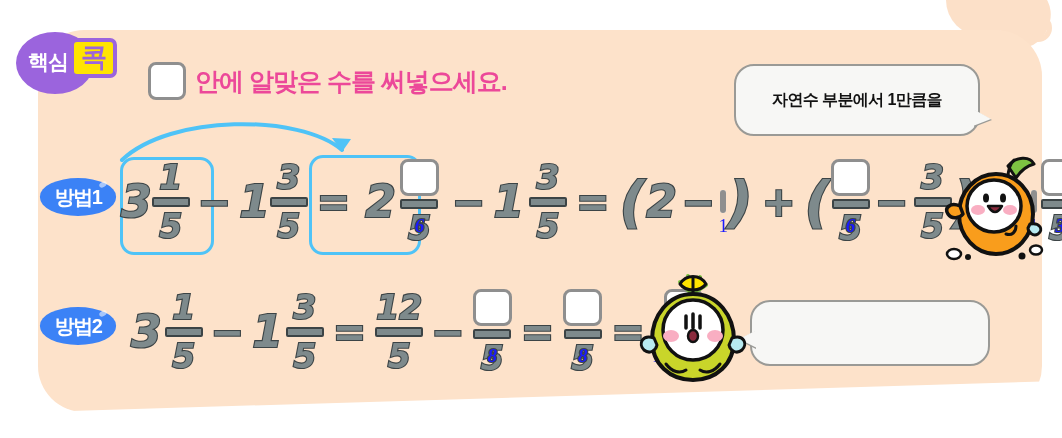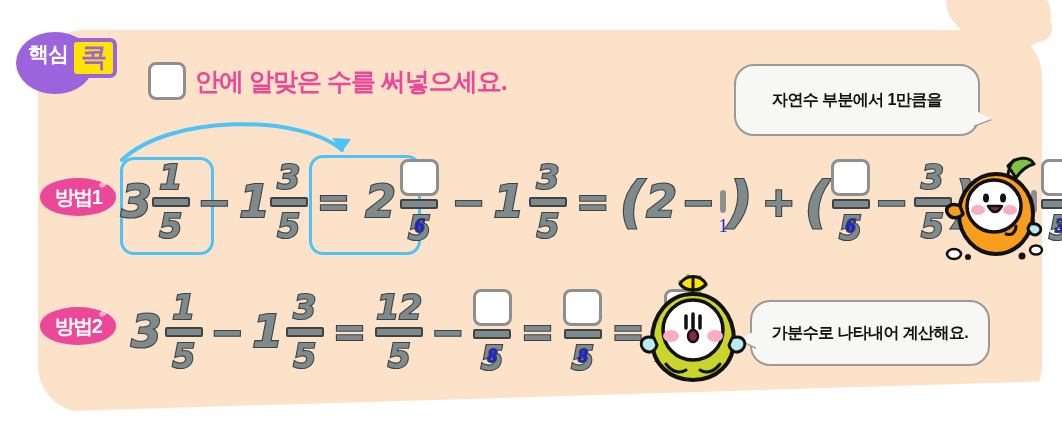--- a/index.html
+++ b/index.html
@@ -16,34 +16,34 @@
 
   
   #panel{position:absolute;left:38px;top:30px;width:1004px;height:382px;
          background:#fde2ca;border-radius:46px;
          clip-path:polygon(0 0,100% 0,100% 92%,0 100%);}
 
   
   #kernel-badge{position:absolute;left:16px;top:32px;width:118px;height:62px;}
   #kernel-circle{position:absolute;left:0;top:0;width:78px;height:62px;
         background:#9b64dd;border-radius:50%;}
-  #kernel-word1{position:absolute;left:12px;top:8px;color:#ffffff;
+  #kernel-word1{position:absolute;left:12px;top:16px;color:#ffffff;
         font-size:21px;font-weight:bold;letter-spacing:-1px;}
   #kernel-kok{position:absolute;left:54px;top:6px;background:#ffe400;
         color:#9b64dd;font-size:26px;font-weight:bold;padding:2px 7px 4px 7px;
         border-radius:7px;border:4px solid #9b64dd;line-height:1;letter-spacing:-1px;}
 
   
   #prompt-row{position:absolute;left:148px;top:62px;display:flex;align-items:center;gap:9px;}
   .blank-box{background:#ffffff;border:3px solid #8f8f8f;border-radius:8px;}
   #prompt-box{width:32px;height:32px;}
   #prompt-text{font-size:25px;font-weight:bold;color:#ec4899;letter-spacing:-1px;}
 
   
-  .method-badge{position:absolute;width:76px;height:38px;background:#ec4899;
+  .method-badge{position:absolute;width:76px;height:38px;background:#3b82f6;
         border-radius:50%/48%;display:flex;align-items:center;justify-content:center;
         color:#ffffff;font-size:20px;font-weight:bold;letter-spacing:-1.5px;}
   .method-badge::after{content:"";position:absolute;right:9px;top:4px;width:8px;height:5px;
         border-radius:50%;background:rgba(255,255,255,.55);transform:rotate(-30deg);}
   #method1-badge{left:40px;top:178px;}
   #method2-badge{left:40px;top:307px;}
 
   
   .row{position:absolute;display:flex;align-items:center;}
   #row1{left:118px;top:152px;height:100px;}
@@ -312,21 +312,20 @@
     </span>
   </div>
 </div>
 
 <div class="bubble" id="bubble1">
   <span>자연수 부분에서 1만큼을</span>
   <span class="tail"></span>
 </div>
 
 <div class="bubble" id="bubble2">
-  <span>가분수로 나타내어 계산해요.</span>
   <span class="tail"></span>
 </div>
 
 <svg class="mascot" id="mascot-orange" width="112" height="112" viewBox="0 0 112 112">
   <path d="M70 14 C78 4 92 4 96 12 C88 14 82 20 78 26 Z" fill="#7dc242" stroke="#111" stroke-width="3" stroke-linejoin="round"></path>
   <path d="M70 26 C70 18 72 12 76 8" stroke="#111" stroke-width="3" fill="none" stroke-linecap="round"></path>
   <ellipse cx="58" cy="62" rx="37" ry="40" fill="#f99d1c" stroke="#111" stroke-width="4"></ellipse>
   <path d="M22 54 C12 50 6 56 10 62 C14 68 22 66 25 62 Z" fill="#f99d1c" stroke="#111" stroke-width="3.5" stroke-linejoin="round"></path>
   <path d="M92 72 C102 70 106 78 100 82 C95 85 90 80 90 76 Z" fill="#b8eaf0" stroke="#111" stroke-width="3" stroke-linejoin="round"></path>
   <ellipse cx="56" cy="54" rx="27" ry="26" fill="#ffffff" stroke="#111" stroke-width="3.5"></ellipse>

